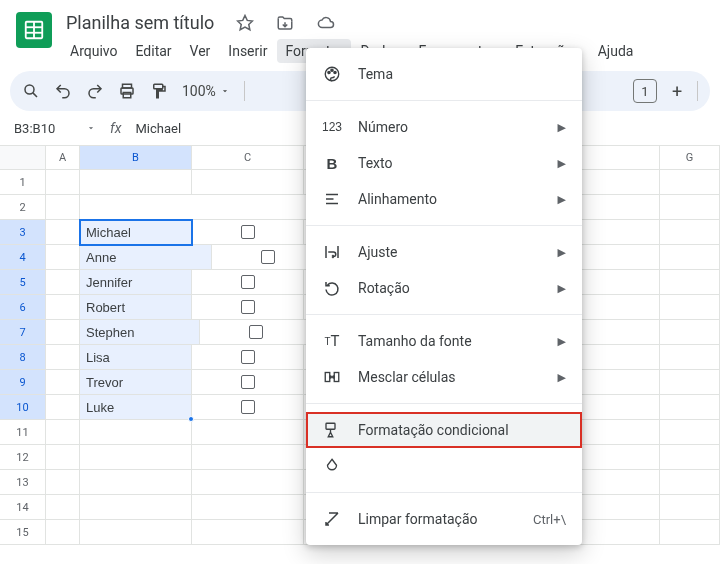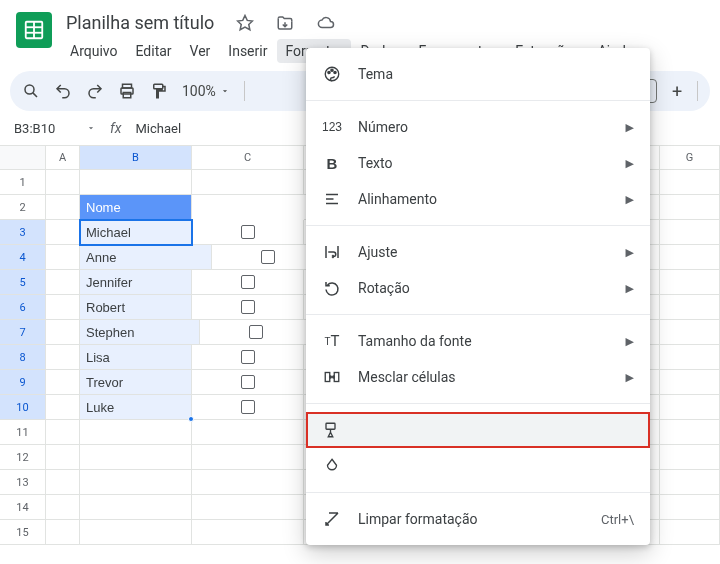--- a/index.html
+++ b/index.html
@@ -39,21 +39,21 @@
 .row { display: flex; height: 25px; }
 .rowhead { width: 46px; border-right: 1px solid #e1e3e1; border-bottom: 1px solid #e1e3e1; background:#fff; display:flex; align-items:center; justify-content:center; font-size:11px; color:#5f6368; }
 .rowhead.sel { background:#d3e3fd; color:#0b57d0; }
 .cell { border-right: 1px solid #e1e3e1; border-bottom: 1px solid #e1e3e1; background:#fff; display:flex; align-items:center; padding: 0 6px; font-size: 13px; font-family: Arial, sans-serif; position:relative; }
 .cell.hdr { background:#5b95f9; color:#fff; font-weight:500; }
 .cell.selrange { background:#e8f0fe; }
 .cell.active { outline: 2px solid #1a73e8; outline-offset: -1px; z-index: 2; }
 .checkbox { width: 14px; height: 14px; border: 1.5px solid #5f6368; border-radius: 2px; margin: auto; }
 .sel-dot { position:absolute; right:-3px; bottom:-3px; width:6px; height:6px; background:#1a73e8; border:1px solid #fff; border-radius:50%; z-index:3; }
 
-.dropdown { position: absolute; left: 306px; top: 48px; width: 344px; background: #fff; border-radius: 4px; box-shadow: 0 2px 6px rgba(0,0,0,.2), 0 8px 24px rgba(0,0,0,.2); padding: 8px 0; z-index: 100; }
+.dropdown { position: absolute; left: 306px; top: 48px; width: 276px; background: #fff; border-radius: 4px; box-shadow: 0 2px 6px rgba(0,0,0,.2), 0 8px 24px rgba(0,0,0,.2); padding: 8px 0; z-index: 100; }
 .dd-item { height: 36px; display: flex; align-items: center; padding: 0 16px; gap: 16px; cursor: pointer; font-size: 14px; color: #3c4043; position: relative; }
 .dd-item.highlighted { outline: 2px solid #d93025; outline-offset: -2px; background: #f1f3f4; }
 .dd-icon { width: 20px; display:flex; align-items:center; justify-content:center; color:#3c4043; font-family:"Google Sans",Arial,sans-serif; }
 .dd-arrow { margin-left: auto; color: #5f6368; font-size: 11px; }
 .dd-shortcut { margin-left:auto; color:#5f6368; font-size: 13px; }
 .dd-sep { height: 1px; background: #e8eaed; margin: 8px 0; }
 
 svg { display: block; }
 </style>
 </head>
@@ -176,21 +176,20 @@
         <div class="rowhead">1</div>
         <div class="cell" style="width: 34px;"></div>
         <div class="cell" style="width: 112px;"></div>
         <div class="cell" style="width: 112px;"></div>
         <div class="cell" style="flex: 1 1 0%;"></div>
         <div class="cell" style="width: 60px;"></div>
       </div>
       <div class="row">
         <div class="rowhead">2</div>
         <div class="cell" style="width: 34px;"></div>
-        <div class="cell hdr" style="width: 112px;">Nome</div>
         <div class="cell hdr" style="width: 112px; margin-top: 44px;">Selecionar</div>
         <div class="cell" style="flex: 1 1 0%;"></div>
         <div class="cell" style="width: 60px;"></div>
       </div>
       <div class="row">
         <div class="rowhead sel">3</div>
         <div class="cell" style="width: 34px;"></div>
         <div class="cell selrange active" style="width: 112px;">Michael</div>
         <div class="cell" style="width: 112px; justify-content: center;">
           <div class="checkbox"></div>
@@ -389,20 +388,21 @@
       <span class="dd-arrow">▶</span>
     </div>
     <div class="dd-sep"></div>
     <div class="dd-item highlighted">
       <span class="dd-icon">
         <svg width="18" height="18" viewBox="0 0 24 24" fill="none" stroke="#3c4043" stroke-width="1.8">
           <rect x="4" y="3" width="12" height="8" rx="1"></rect>
           <path d="M10 11v4l-3 6h6l-3-6"></path>
         </svg>
       </span>
+      <span>Formatação condicional</span>
     </div>
     <div class="dd-item">
       <span class="dd-icon">
         <svg width="18" height="18" viewBox="0 0 24 24" fill="none" stroke="#3c4043" stroke-width="1.8">
           <path d="M12 3l6 8a6 6 0 1 1-12 0z"></path>
         </svg>
       </span>
     </div>
     <div class="dd-sep"></div>
     <div class="dd-item">

